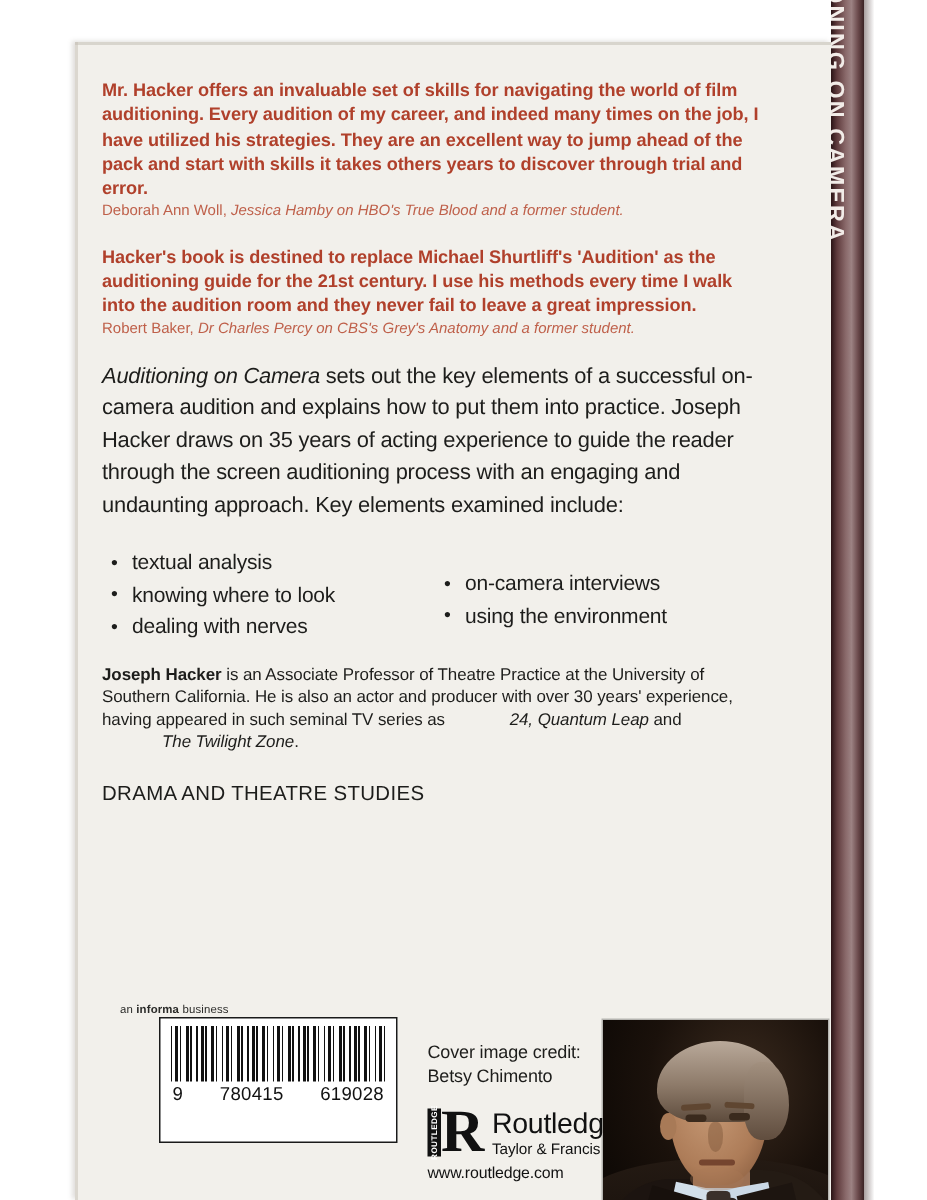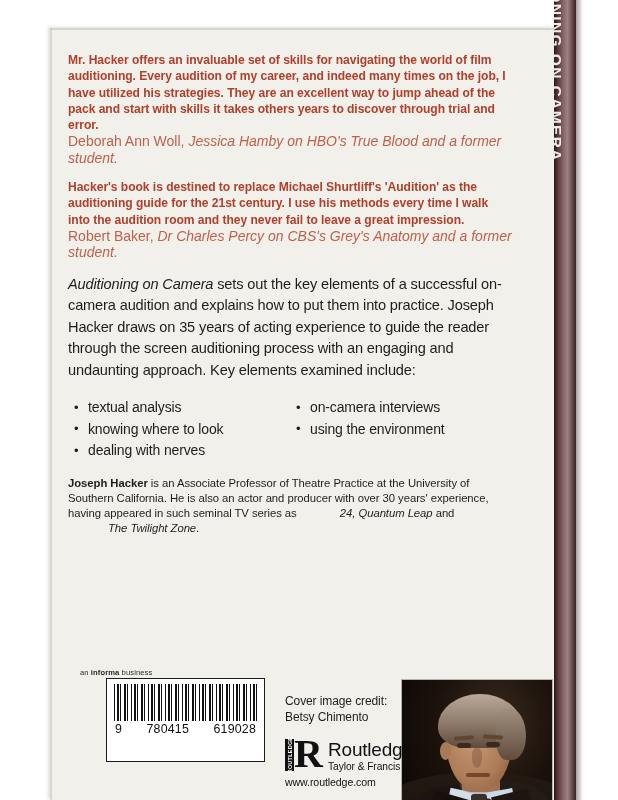--- a/index.html
+++ b/index.html
@@ -88,21 +88,21 @@
   .blurb {
     color: #b0402b;
     font-size: 12.1px;
     line-height: 16.3px;
     font-weight: 700;
     margin: 0 0 0px 0;
     letter-spacing: -0.05px;
   }
   .blurb-attrib {
     color: #bf604a;
-    font-size: 14px;
+    font-size: 10px;
     line-height: 16.3px;
     font-weight: 400;
     margin: 0 0 0 0;
   }
   .blurb-attrib .em { font-style: italic; }
   .blurb-block { margin-bottom: 13px; }
 
   
   .body-para {
     color: #1d1d1b;
@@ -113,21 +113,21 @@
     letter-spacing: -0.15px;
   }
   .body-para .em { font-style: italic; }
 
   
   #bullets {
     display: flex;
     margin: 2px 0 14px 0;
   }
   .bullet-col { width: 50%; }
-  .bullet-col.col2 { width: 50%; }
+  .bullet-col.col2 { width: 50%; margin-top: 14px; }
   .bullet-row {
     position: relative;
     color: #1d1d1b;
     font-size: 14px;
     line-height: 21.5px;
     padding-left: 20px;
     letter-spacing: -0.15px;
     white-space: nowrap;
   }
   .bullet-row::before {
@@ -457,20 +457,21 @@
           <div class="bullet-row">dealing with nerves</div>
         </div>
         <div class="bullet-col col2">
           <div class="bullet-row">on-camera interviews</div>
           <div class="bullet-row">using the environment</div>
         </div>
       </div>
 
       <p id="bio"><span class="nm">Joseph Hacker</span><span> is an Associate Professor of Theatre Practice at the University of Southern California. He is also an actor and producer with over 30 years' experience, having appeared in such seminal TV series as </span><span class="em">24, Quantum Leap</span><span> and </span><span class="em">The Twilight Zone</span><span>.</span></p>
 
+      <div id="series">DRAMA AND THEATRE STUDIES</div>
     </div>
 
     <div id="bottom">
 
       <div id="informa"><span>an </span><b>informa</b><span> business</span></div>
 
       <div id="barcode-box">
         <div id="barcode-bars"></div>
         <div id="barcode-digits">
           <span>9</span>

